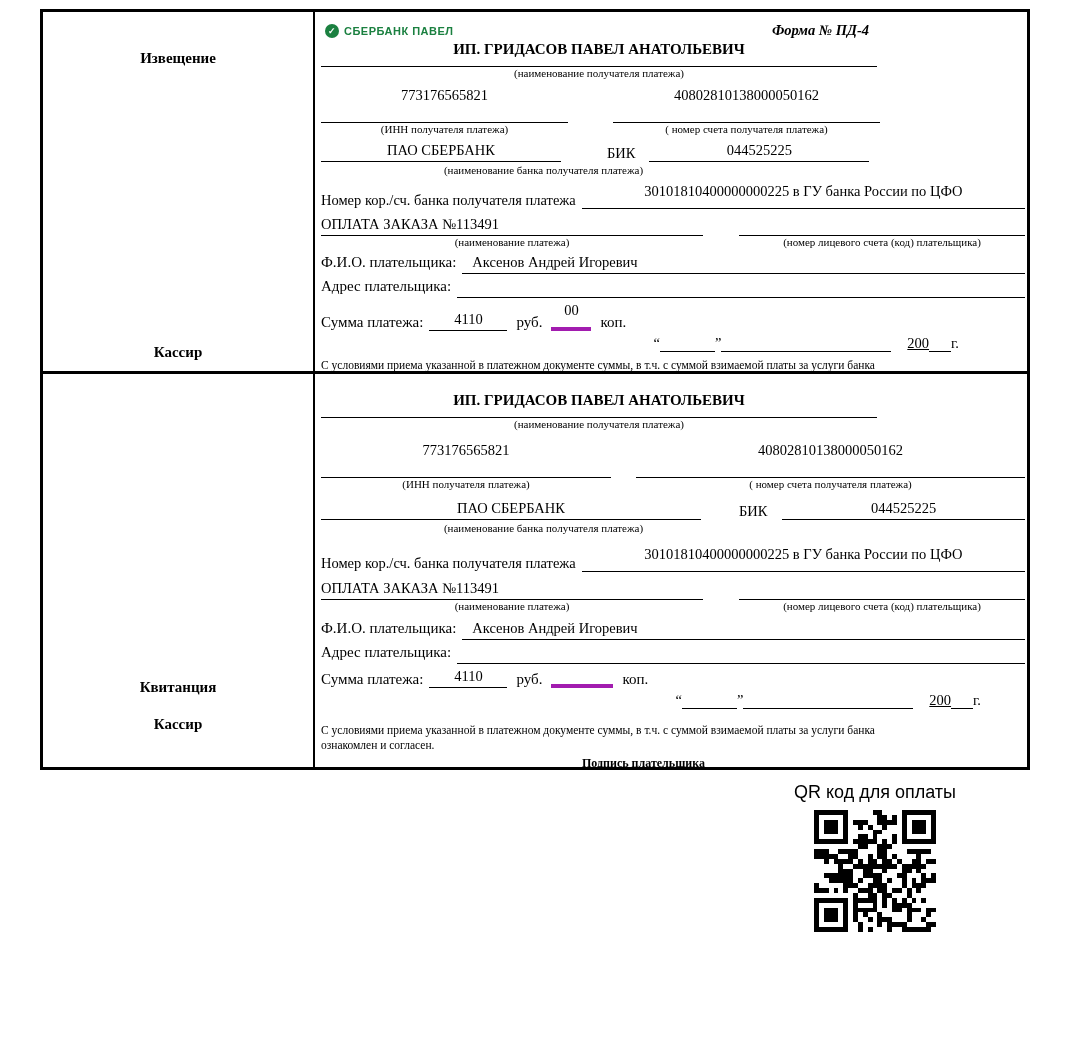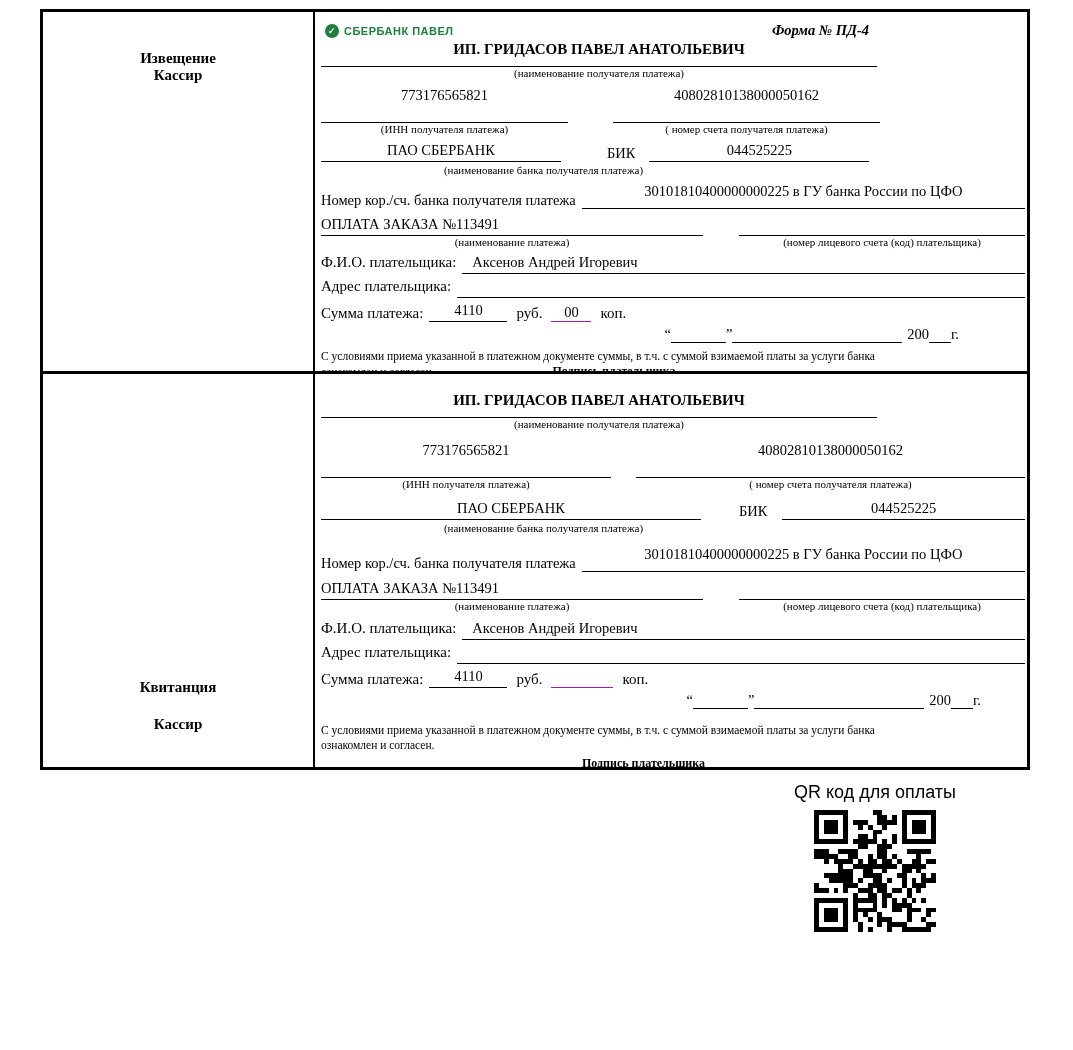--- a/index.html
+++ b/index.html
@@ -5,21 +5,21 @@
   * { margin:0; padding:0; box-sizing:border-box; }
   html,body { width:1073px; height:1050px; background:#fff; overflow:hidden; }
   body { font-family:"Liberation Serif", serif; color:#000; position:relative; }
 
   .form-table { position:absolute; left:40px; top:9px; width:990px; border:3px solid #000; background:#fff; }
   .frow { display:flex; }
   .top-row { height:359px; }
   .bottom-row { height:396px; border-top:3px solid #000; }
 
   .left-cell { width:270px; display:flex; flex-direction:column; align-items:center; }
-  .lc-top { justify-content:flex-start; padding:38px 0 10px; }
+  .lc-top { justify-content:space-between; padding:38px 0 10px; }
   .lc-bot { justify-content:flex-end; gap:20px; padding-bottom:34px; }
   .side-label { font-weight:bold; font-size:15px; }
 
   .right-cell { flex:1; border-left:2px solid #000; padding:0 2px 0 6px; display:flex; flex-direction:column; overflow:hidden; }
 
   .header-line { display:flex; align-items:center; justify-content:space-between; margin:10px 156px 0 4px; }
   .sber-logo { display:inline-flex; align-items:center; gap:5px; font-family:"Liberation Sans", sans-serif; font-size:11px; font-weight:bold; letter-spacing:.5px; }
   .sber-emblem { display:inline-flex; align-items:center; justify-content:center; width:14px; height:14px; border-radius:50%; color:#fff; font-size:9px; }
   .form-number { font-style:italic; font-weight:bold; font-size:14.5px; }
 
@@ -75,30 +75,30 @@
   .fio-row { display:flex; align-items:flex-start; font-size:15px; }
   .sec-top .fio-row { margin-top:6px; }
   .sec-bot .fio-row { margin-top:8px; }
   .fio-row + .fio-row { margin-top:4px; }
   .fio-box { flex:1; border-bottom:1px solid #000; margin-left:6px; padding:0 0 2px 10px; font-size:14.5px; }
   .addr-box { flex:1; border-bottom:1px solid #000; margin-left:6px; height:20px; }
 
   .sum-row { display:flex; align-items:flex-end; font-size:15px; margin-top:4px; }
   .rub-box { width:78px; border-bottom:1px solid #000; text-align:center; margin-left:6px; padding-bottom:2px; font-size:14.5px; }
   .unit { margin-left:9px; }
-  .kop-box { border-bottom:1px solid #a21caf; text-align:center; margin-left:9px; padding-bottom:0; font-size:14.5px; }
+  .kop-box { border-bottom:4px solid #a21caf; text-align:center; margin-left:9px; padding-bottom:8px; font-size:14.5px; }
   .sec-top .kop-box { width:40px; }
   .sec-bot .kop-box { width:62px; }
 
   .date-row { display:flex; align-items:flex-end; justify-content:flex-end; font-size:14.5px; margin-top:4px; }
   .sec-top .date-row { margin-right:66px; }
   .sec-bot .date-row { margin-right:44px; }
   .blank { display:inline-block; border-bottom:1px solid #000; height:17px; }
   .b55 { width:55px; } .b170 { width:170px; } .b22 { width:22px; }
-  .yr { margin-left:5px; }
+  .yr { margin-left:16px;text-decoration:underline; }
 
   .terms { width:645px; font-size:11.5px; line-height:1.3; }
   .sec-top .terms { margin-top:6px; }
   .sec-bot .terms { margin-top:14px; }
   .terms2 { display:flex; align-items:flex-end; }
   .sig-inline { font-weight:bold; font-size:12px; margin-left:118px; }
   .sig-center { width:645px; text-align:center; font-weight:bold; font-size:12px; margin-top:3px; }
 
   .qr-area { position:absolute; left:765px; top:782px; width:220px; text-align:center; font-family:"Liberation Sans", sans-serif; }
   .qr-label { font-size:18px; }

